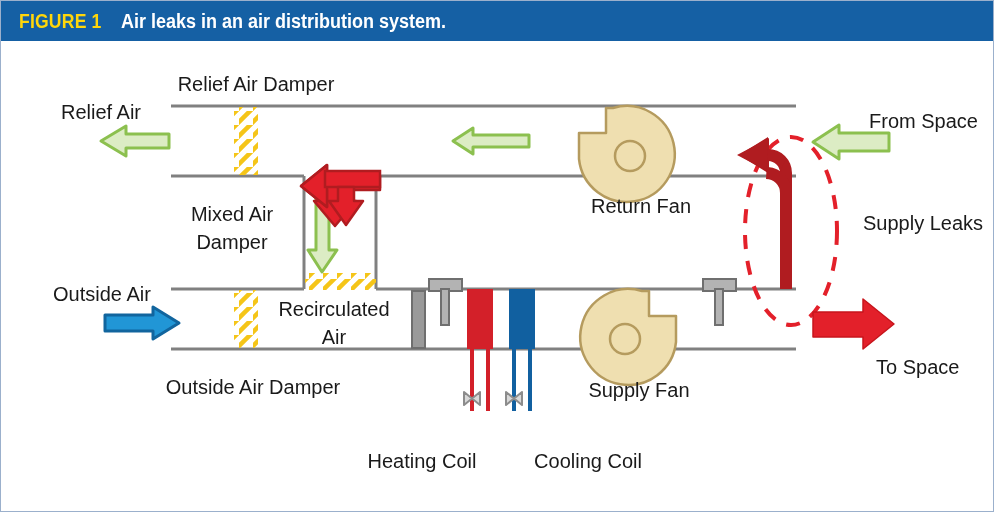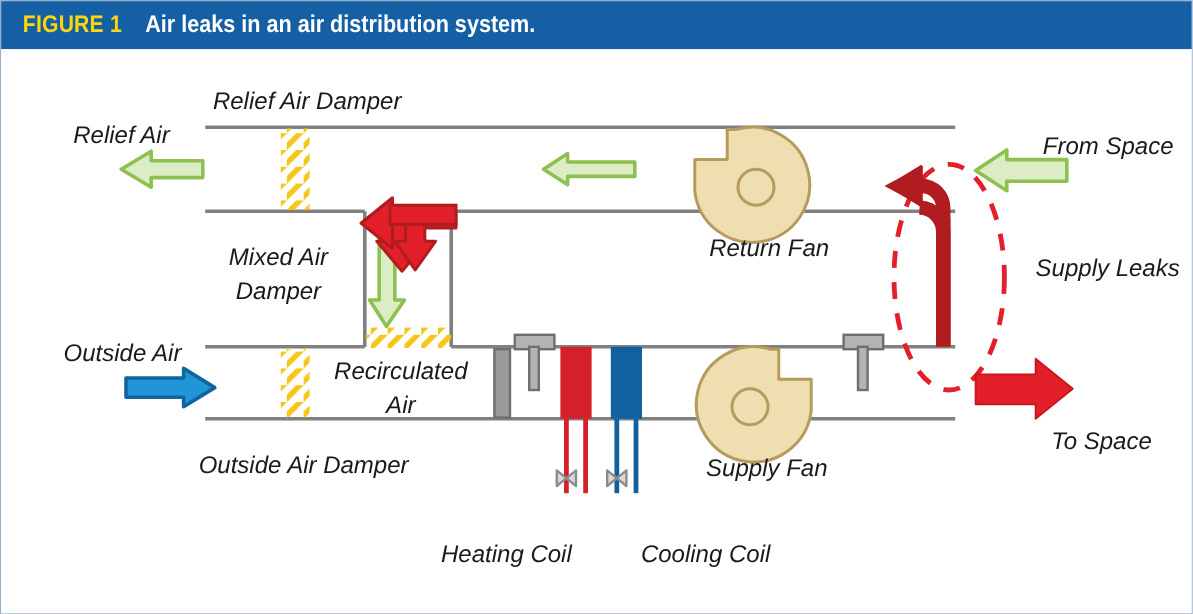--- a/index.html
+++ b/index.html
@@ -5,21 +5,21 @@
 <style>
   html,body{margin:0;padding:0;background:#ffffff;}
   body{
     width:994px;height:512px;overflow:hidden;
     font-family:"Liberation Sans", sans-serif;
     -webkit-font-smoothing:antialiased;
   }
   #figure-root{
     position:relative;width:994px;height:512px;
     box-sizing:border-box;
-    background:#e5e5e5;
+    background:#4c1d95;
     border:1px solid #9bb0cc;
   }
   
   #figure-header{
     position:absolute;left:0;top:0;width:992px;height:40px;
     background:#1560a4;
     display:flex;align-items:center;
     box-sizing:border-box;
     padding-left:18px;
     overflow:hidden;
@@ -35,21 +35,20 @@
     color:#ffffff;
     font-size:20px;font-weight:bold;
     white-space:nowrap;
     margin-left:8px;
     transform:scaleX(0.9);transform-origin:left center;
   }
   
   #canvas-wrap{
     position:absolute;left:0;top:40px;width:992px;height:470px;
     background:#ffffff;
-    font-style:italic;
   }
   #canvas-wrap svg{display:block;}
   .dlabel{
     font-family:"Liberation Sans", sans-serif;
     font-size:20px;
     fill:#1a1a1a;
     font-weight:normal;
   }
 </style>
 </head>

